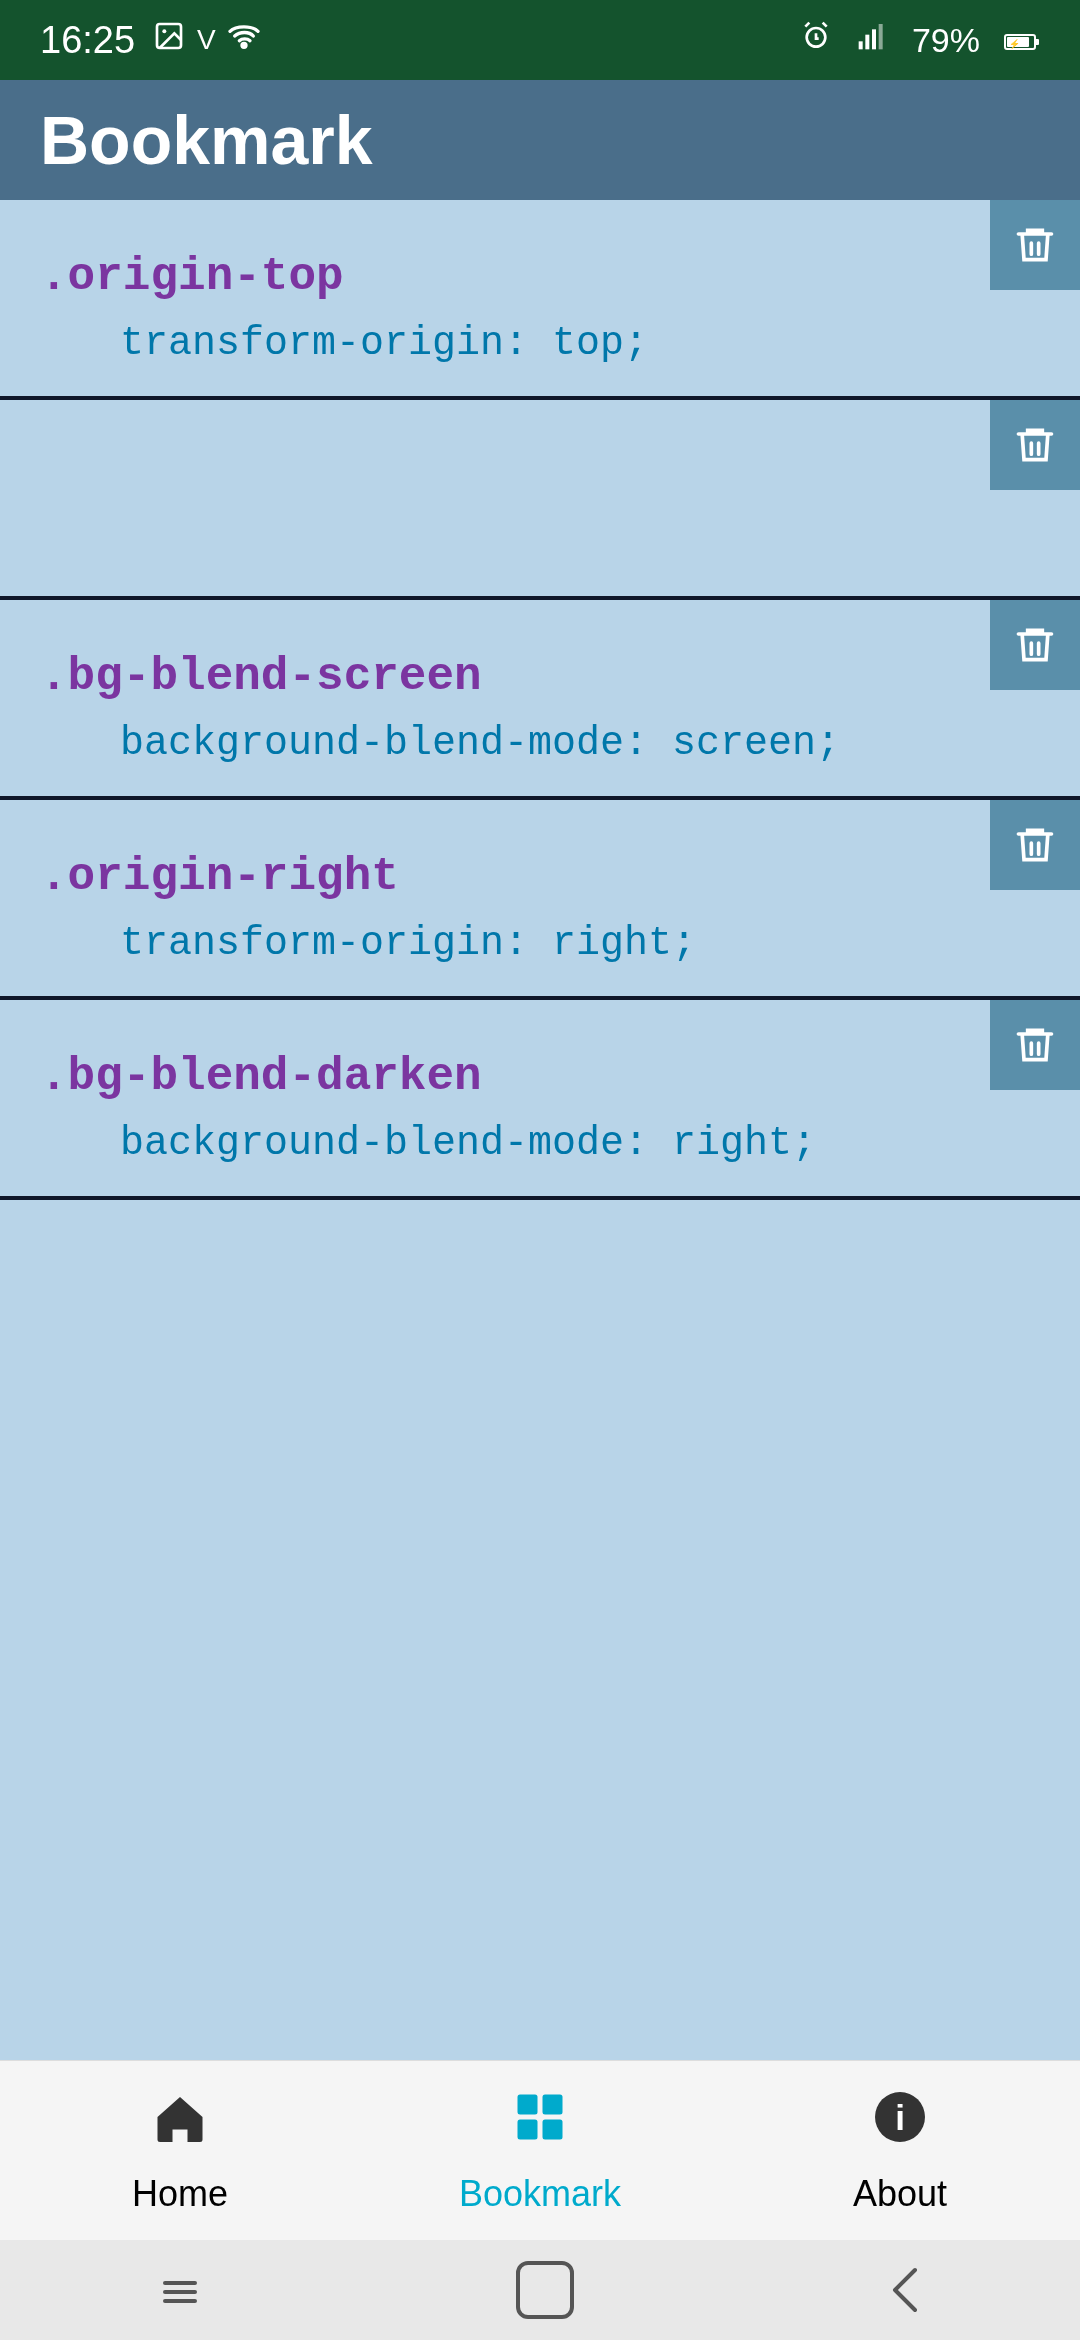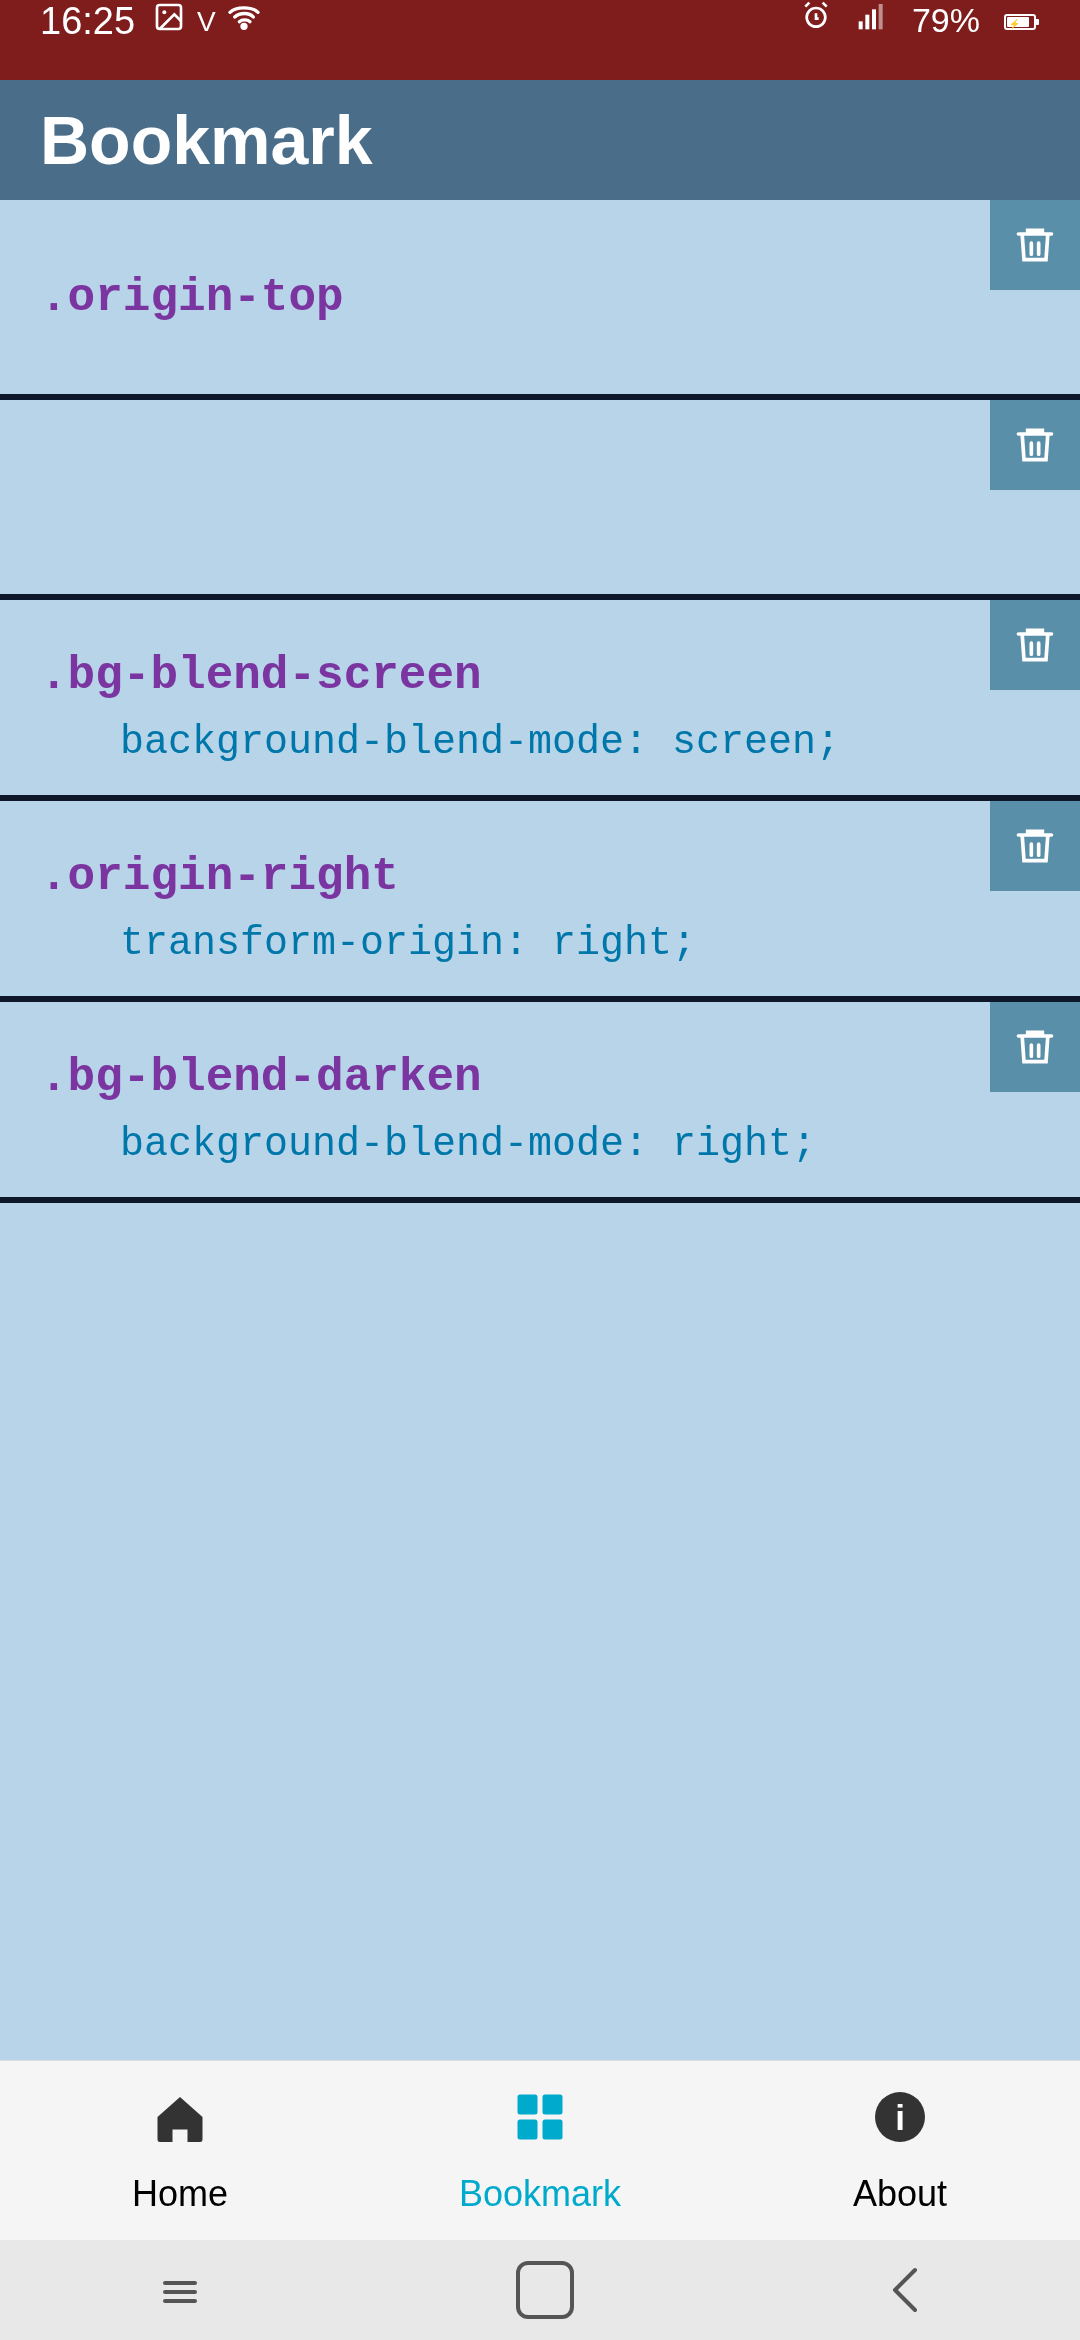--- a/index.html
+++ b/index.html
@@ -11,23 +11,23 @@
       font-family: 'Courier New', Courier, monospace;
       background: #f0f0f0;
       overflow: hidden;
       position: relative;
     }
 
     
     .status-bar {
       width: 100%;
       height: 80px;
-      background: #7f1d1d;
-      display: flex;
-      align-items: flex-start;
+      background: #14532d;
+      display: flex;
+      align-items: center;
       justify-content: space-between;
       padding: 0 40px;
     }
 
     .status-left {
       display: flex;
       align-items: center;
       gap: 18px;
     }
 
@@ -81,21 +81,21 @@
       height: calc(2340px - 80px - 120px - 180px - 100px);
       background: #b8d4e8;
       overflow: hidden;
     }
 
     
     .bookmark-item {
       width: 100%;
       min-height: 200px;
       background: #b8d4e8;
-      border-bottom: 6px solid #0f172a;
+      border-bottom: 4px solid #0f172a;
       position: relative;
       padding: 30px 40px 30px 40px;
       display: flex;
       flex-direction: column;
       justify-content: center;
     }
 
     .delete-btn {
       position: absolute;
       top: 0;
@@ -260,20 +260,21 @@
 
 <div class="content-area">
 
   <div class="bookmark-item">
     <button class="delete-btn" title="Delete">
       <svg viewBox="0 0 24 24">
         <path d="M3 6h18M8 6V4h8v2M19 6l-1 14H6L5 6h14zM10 11v6M14 11v6" stroke="white" stroke-width="2" stroke-linecap="round" fill="none"></path>
       </svg>
     </button>
     <div class="css-selector">.origin-top</div>
+    <div class="css-property">transform-origin: top;</div>
   </div>
 
   <div class="bookmark-item">
     <button class="delete-btn" title="Delete">
       <svg viewBox="0 0 24 24">
         <path d="M3 6h18M8 6V4h8v2M19 6l-1 14H6L5 6h14zM10 11v6M14 11v6" stroke="white" stroke-width="2" stroke-linecap="round" fill="none"></path>
       </svg>
     </button>
   </div>
 

